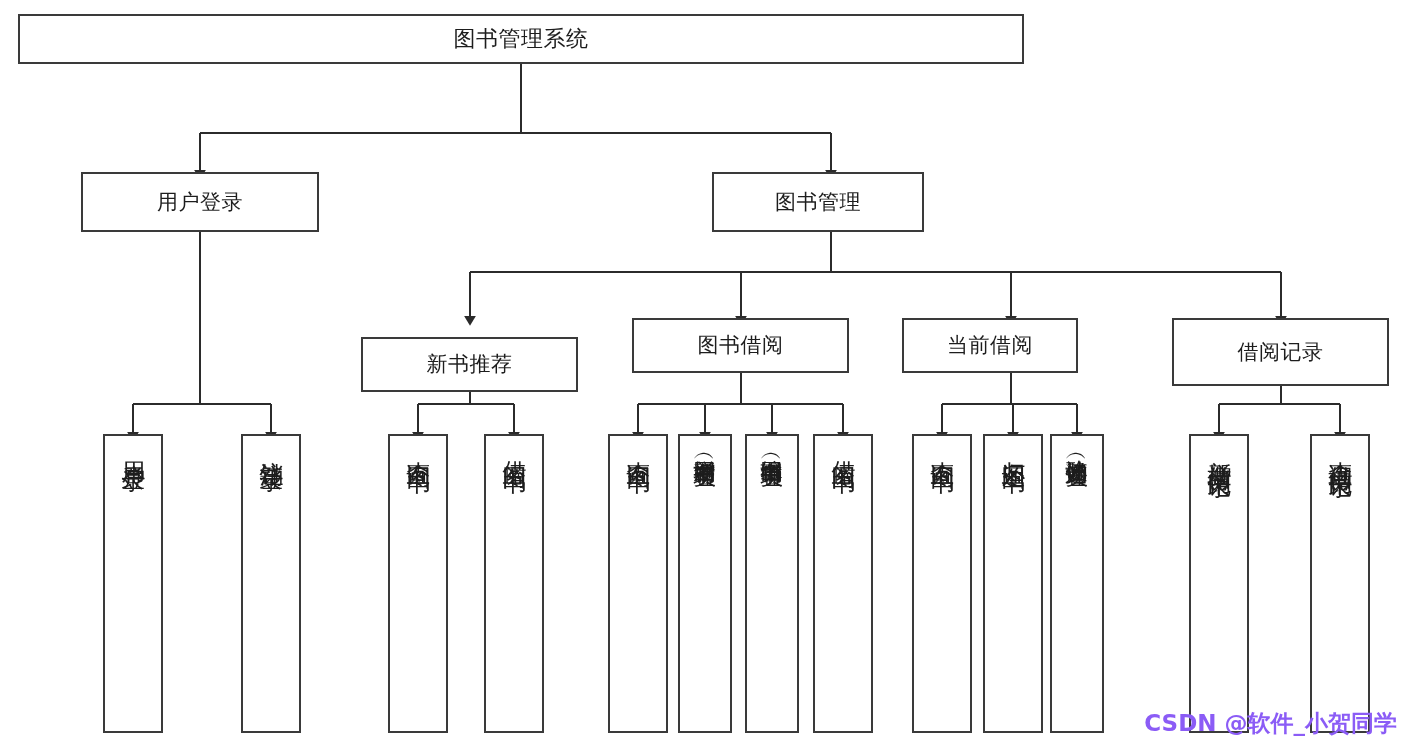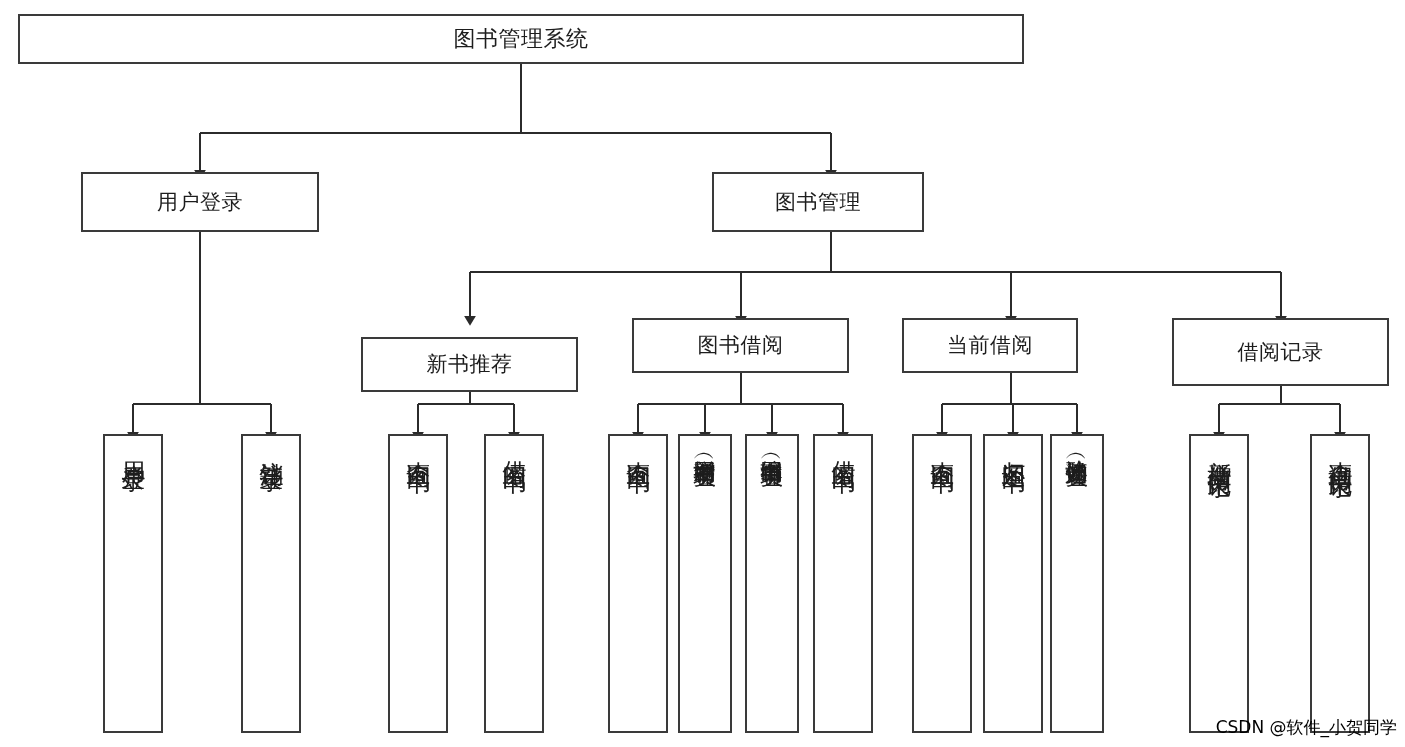--- a/index.html
+++ b/index.html
@@ -65,25 +65,26 @@
     white-space: nowrap;
   }
   .node.vert.narrow .lbl {
     font-size: 22px;
     letter-spacing: 1px;
   }
   #watermark {
     position: absolute;
     right: 8px;
     bottom: 8px;
-    font-size: 17px;
-    color: #000000;
+    font-size: 23px;
+    color: #8b5cf6;
     z-index: 5;
     white-space: nowrap;
     font-family: "DejaVu Sans", "Liberation Sans", sans-serif;
+    font-weight: bold;
   }
 </style>
 </head>
 <body>
 
 <div id="canvas">
   <svg id="edges" viewBox="0 0 1405 747">
     <defs>
       <marker id="arrow" markerWidth="10" markerHeight="12" refX="1.2" refY="6" orient="auto" markerUnits="userSpaceOnUse">
         <path d="M0,0 L10,6 L0,12 z" fill="#2b2b2b"></path>

